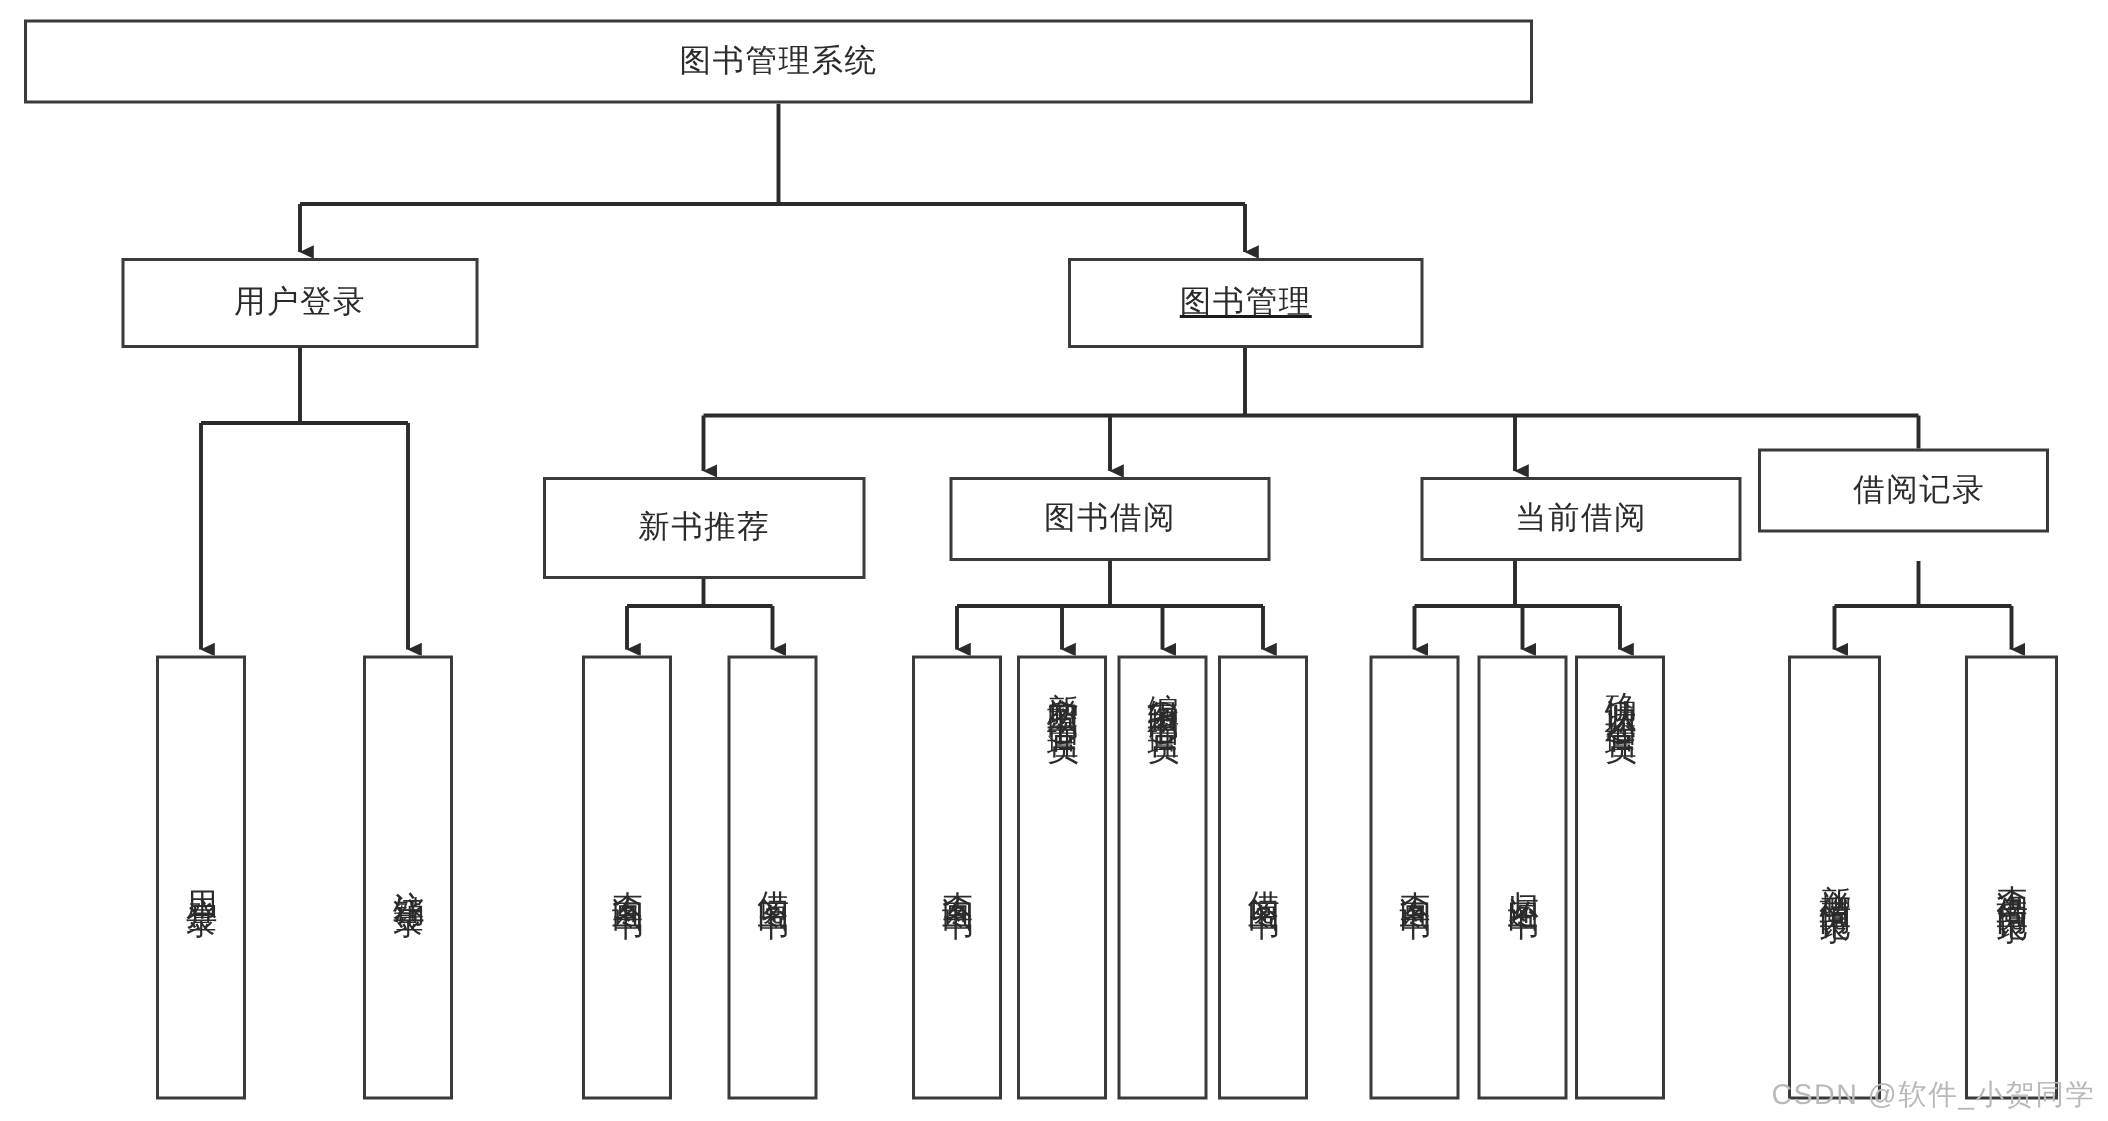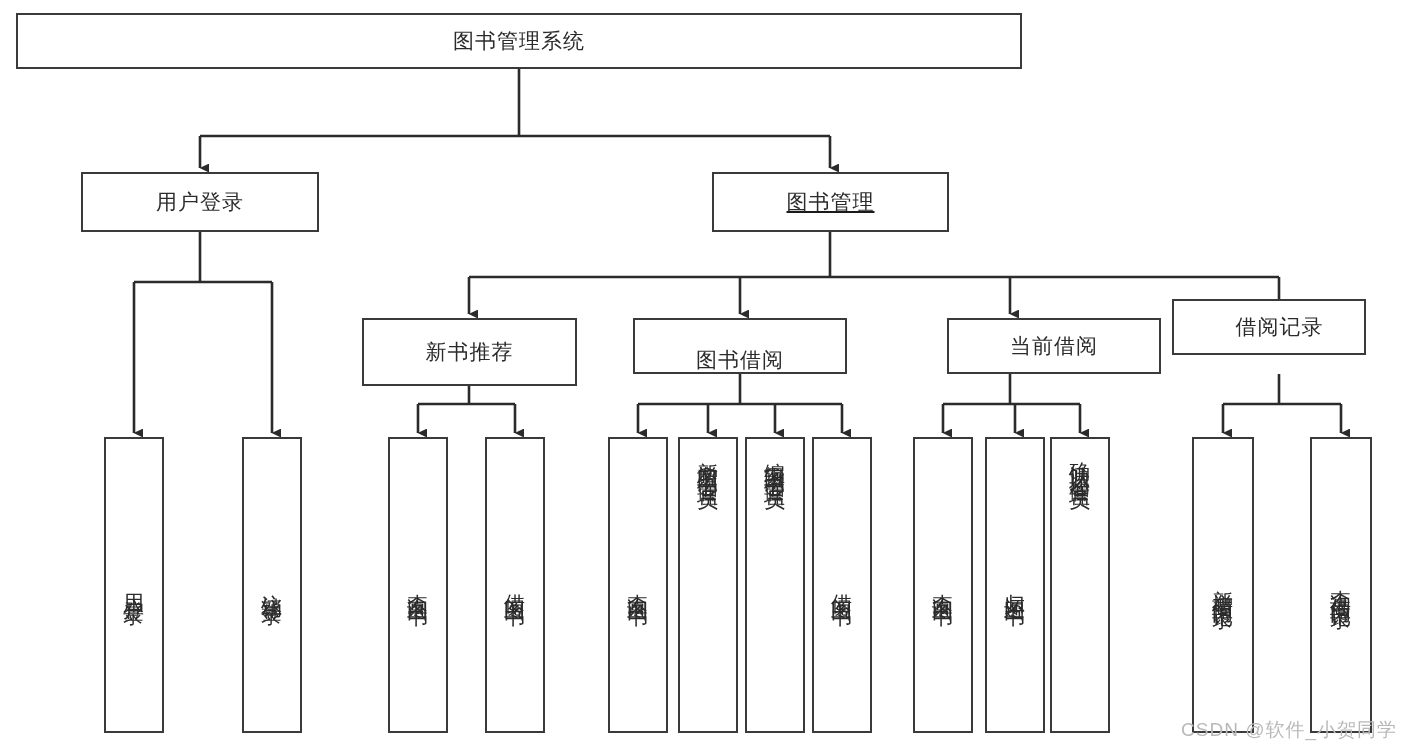--- a/index.html
+++ b/index.html
@@ -119,21 +119,21 @@
   <div class="node" style="left:81px;top:172px;width:238px;height:60px;">
     <span class="lbl">用户登录</span>
   </div>
   <div class="node" style="left:712px;top:172px;width:237px;height:60px;text-decoration:underline;">
     <span class="lbl">图书管理</span>
   </div>
 
   <div class="node" style="left:362px;top:318px;width:215px;height:68px;">
     <span class="lbl">新书推荐</span>
   </div>
-  <div class="node" style="left:633px;top:318px;width:214px;height:56px;align-items:flex-end;">
+  <div class="node" style="left:633px;top:318px;width:214px;height:56px;">
     <span class="lbl">图书借阅</span>
   </div>
   <div class="node" style="left:903px;top:318px;width:214px;height:56px;margin-left:44px;">
     <span class="lbl">当前借阅</span>
   </div>
   <div class="node" style="left:1172px;top:299px;width:194px;height:56px;padding-left:21px;">
     <span class="lbl">借阅记录</span>
   </div>
 
   <div class="node vert" style="left:104px;top:437px;width:60px;height:296px;">

